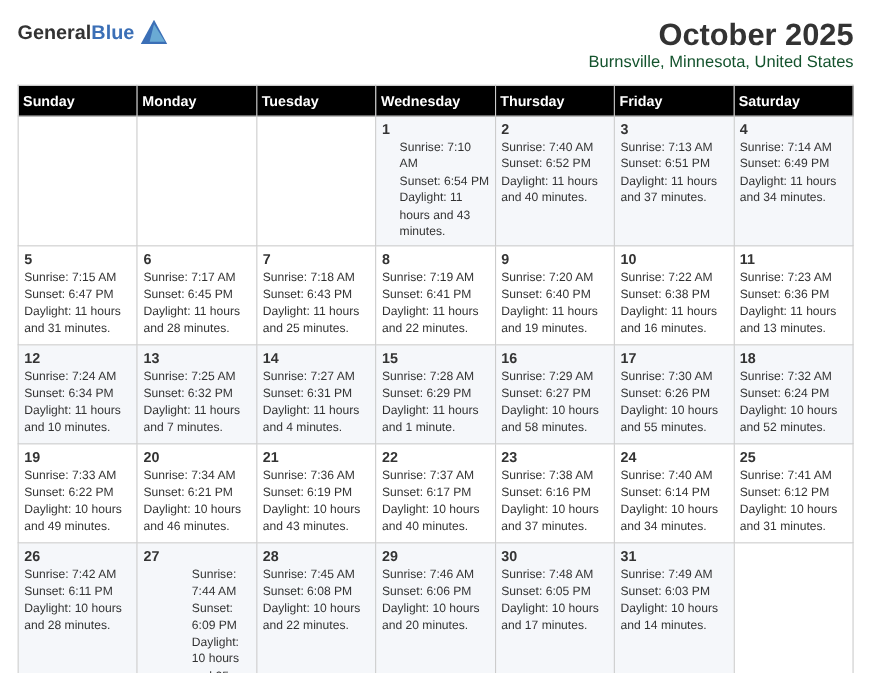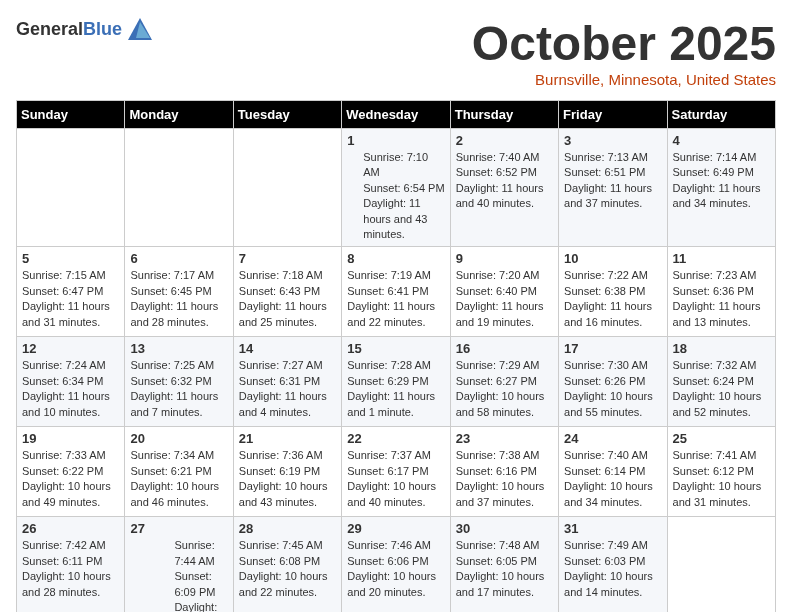--- a/index.html
+++ b/index.html
@@ -37,27 +37,27 @@
     }
     .logo-icon {
       width: 28px;
       height: 28px;
       margin-left: 4px;
     }
     .title-block {
       text-align: right;
     }
     .month-title {
-      font-size: 48px;
+      font-size: 28px;
       font-weight: bold;
       color: #333;
     }
     .location {
       font-size: 15px;
-      color: #c2410c;
+      color: #14532d;
     }
     table {
       width: 100%;
       border-collapse: collapse;
       table-layout: fixed;
     }
     thead tr th {
       background-color: #000000;
       color: #fff;
       font-size: 13px;

